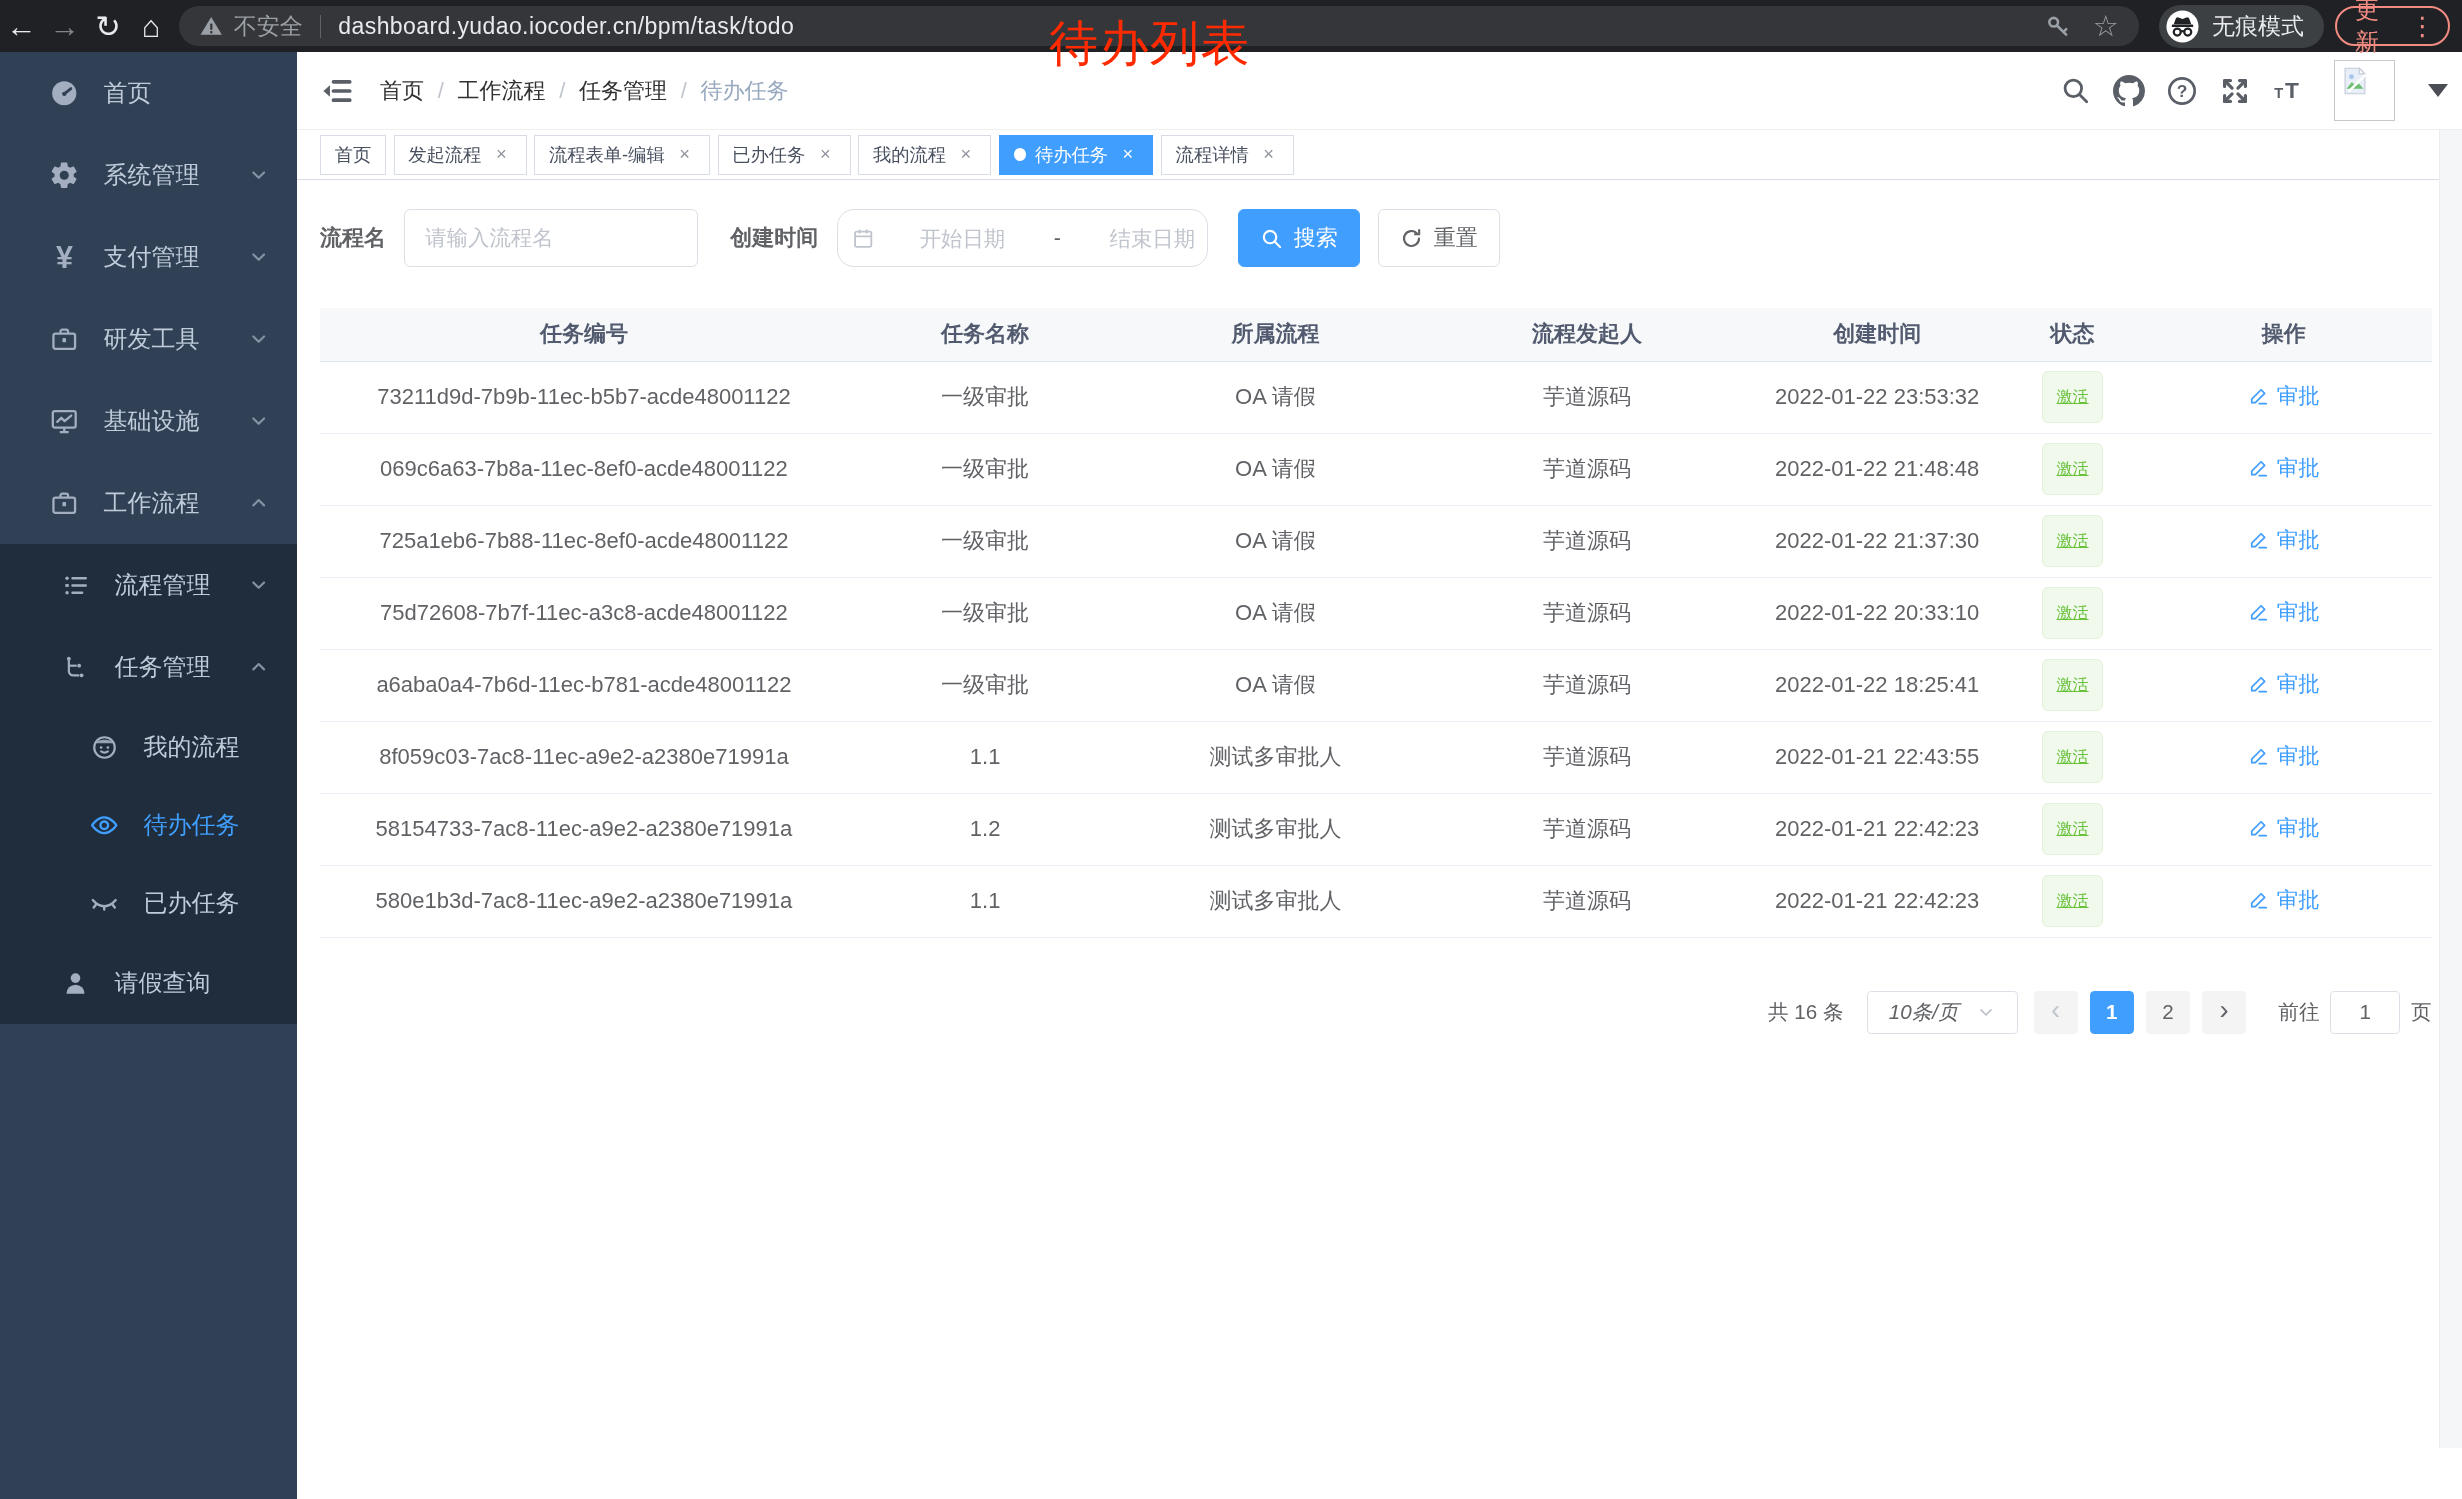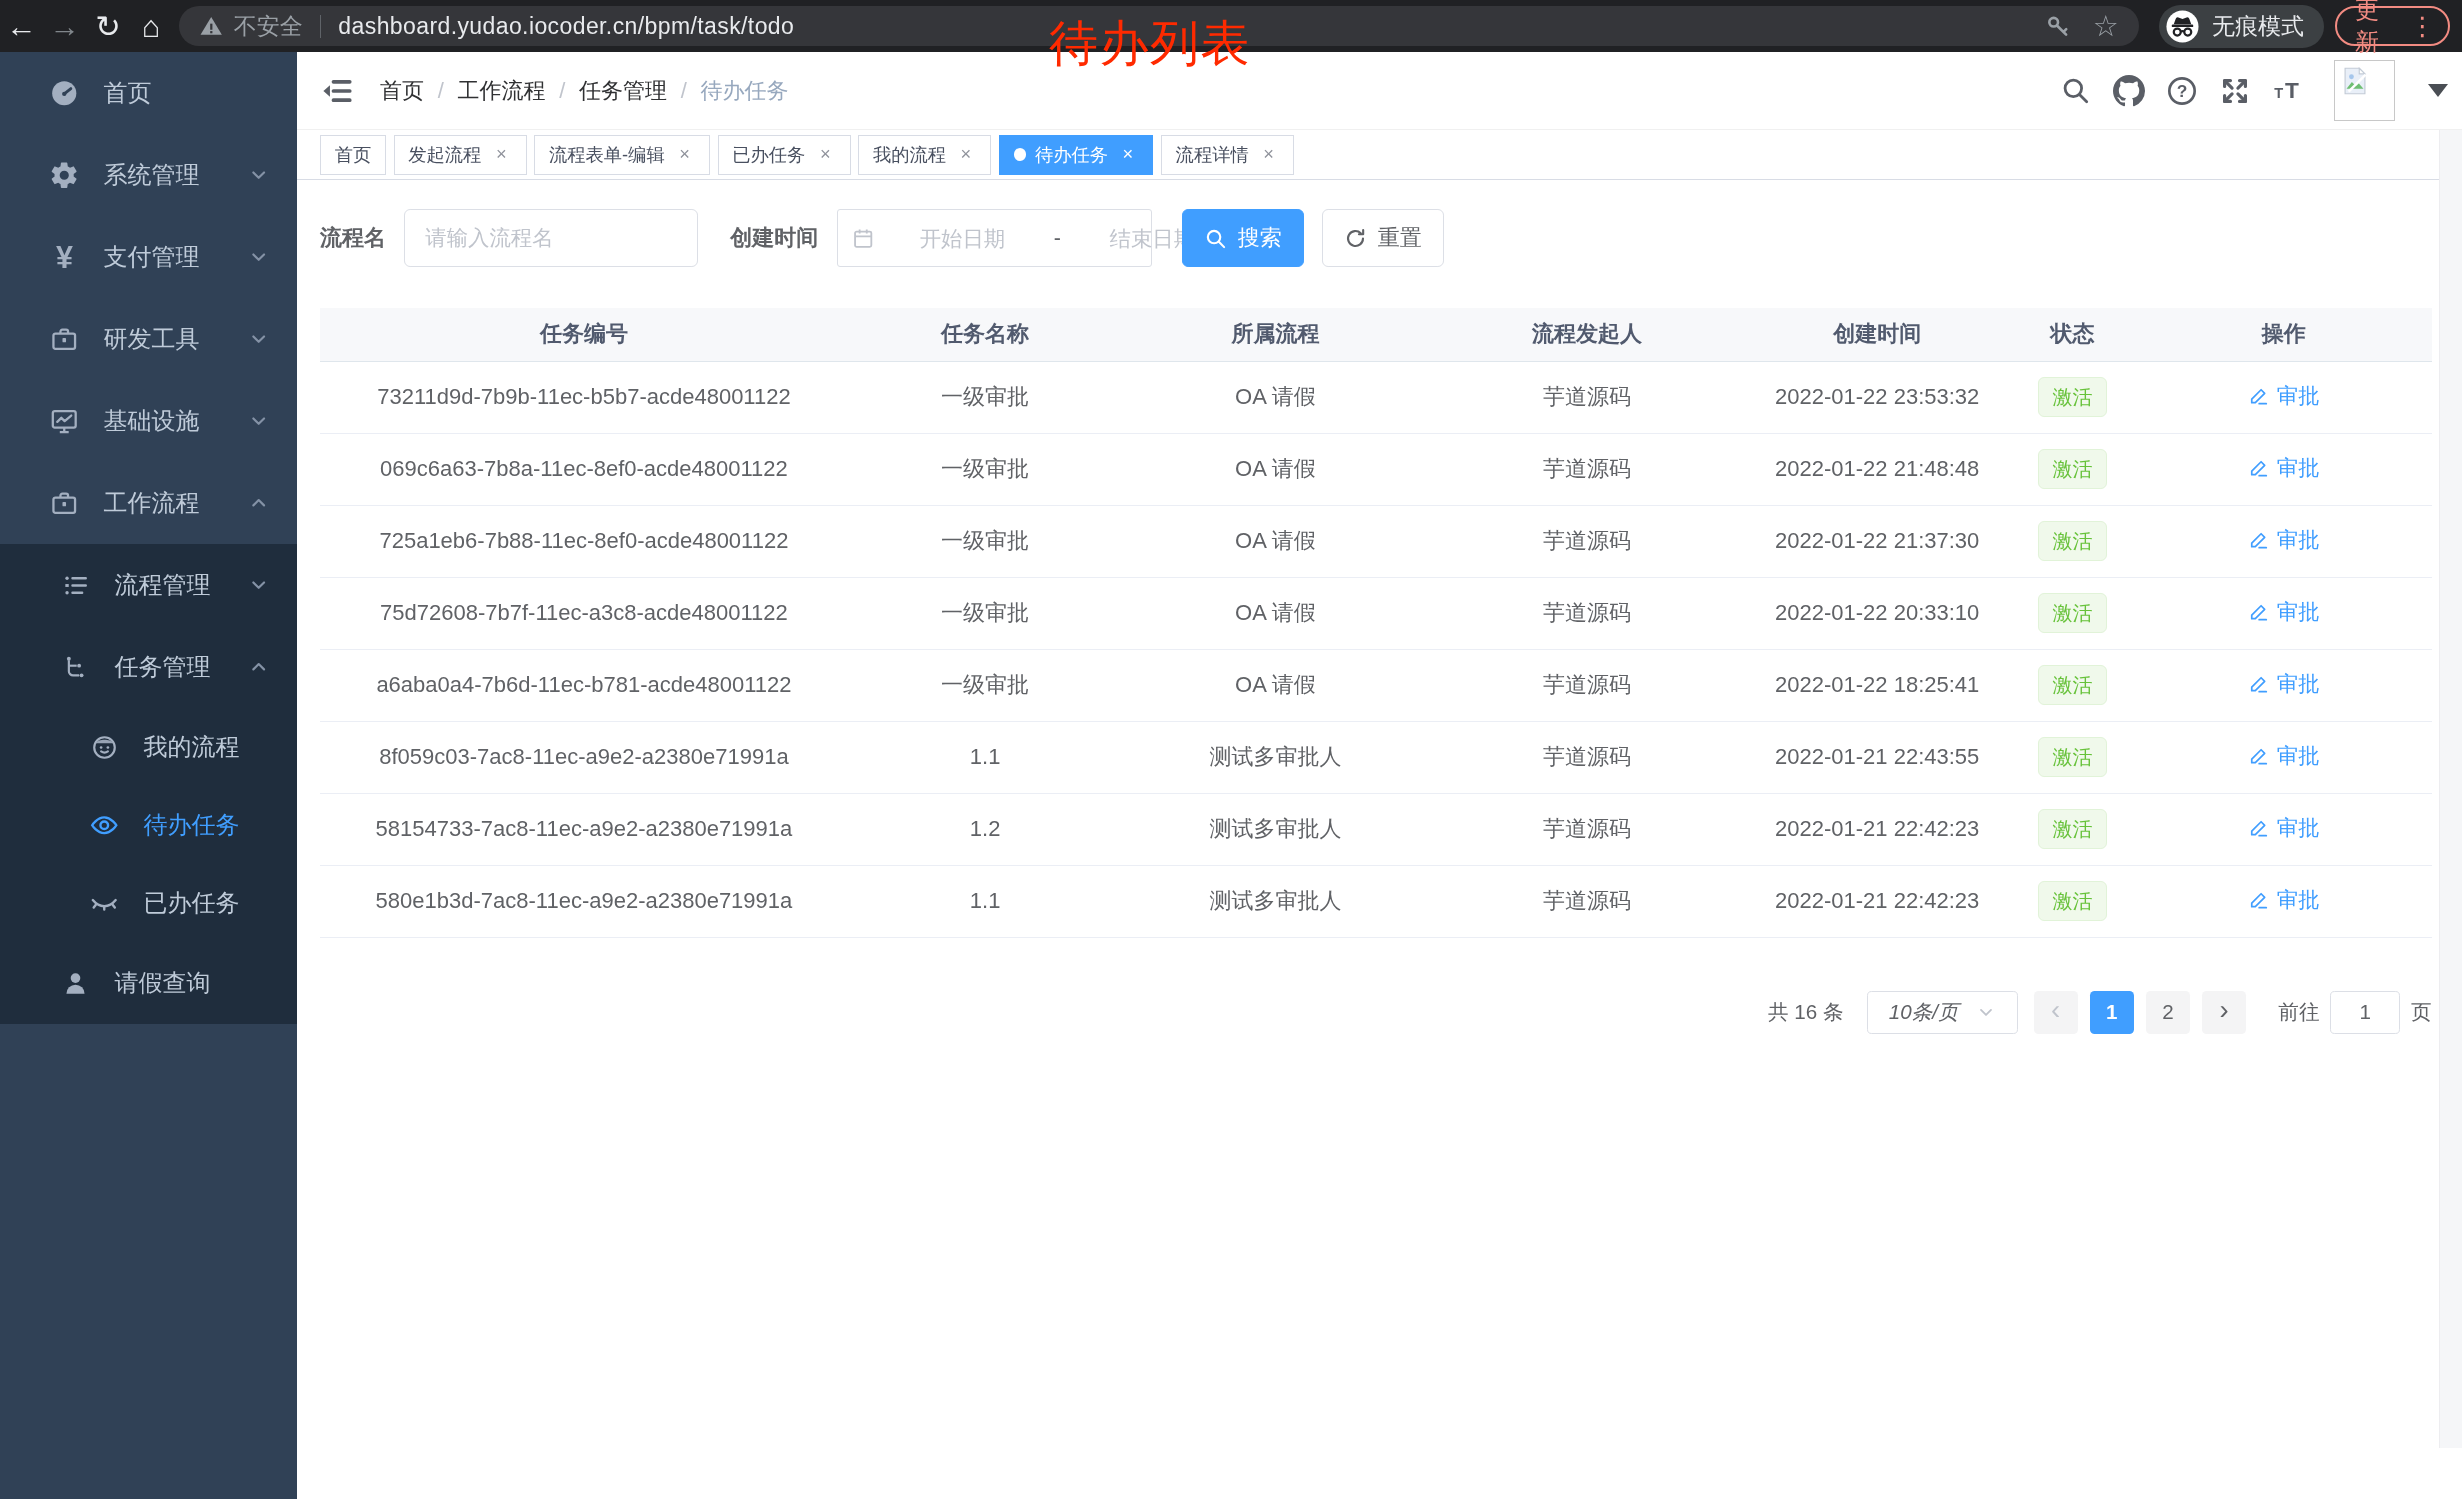--- a/index.html
+++ b/index.html
@@ -64,35 +64,35 @@
   .tag-tab.active .tab-x { color:#fff; }
   .tab-dot { width:12.2px; height:12.2px; border-radius:50%; background:#fff; }
 
   
   .content { padding:29px 30.5px 0 23px; }
   .filters { display:flex; align-items:center; }
   .f-label { font-size:22px; font-weight:bold; color:#606266; margin-right:18.3px; white-space:nowrap; }
   .f-label.second { margin-left:32px; }
   .text-input { width:294px; height:58px; border:1.5px solid #dcdfe6; border-radius:6.1px; padding:0 20px; font-size:21.4px; color:#606266; font-family:inherit; background:#fff; }
   .text-input::placeholder { color:#c0c4cc; }
-  .date-range { width:315px; height:58px; border:1.5px solid #dcdfe6; border-radius:3px; display:flex; align-items:center; padding:0 13.7px; cursor:text;gap:44px; }
+  .date-range { width:371px; height:58px; border:1.5px solid #dcdfe6; border-radius:17px; display:flex; align-items:center; padding:0 13.7px; cursor:text;gap:44px; }
   .cal-icon { width:24.4px; height:24.4px; color:#c0c4cc; flex:0 0 24.4px; }
   .date-ph { flex:1; text-align:center; font-size:21.4px; color:#c0c4cc; white-space:nowrap; }
   .range-sep { font-size:21.4px; color:#606266; padding:0 4.6px; }
   .btn { height:58px; border-radius:6.1px; display:inline-flex; align-items:center; gap:10.7px; font-size:22px; padding:0 21px; cursor:pointer; white-space:nowrap; }
   .btn-primary { background:#409eff; border:1.5px solid #409eff; color:#fff; margin-left:30.5px; }
   .btn-plain { background:#fff; border:1.5px solid #dcdfe6; color:#606266; margin-left:18.3px; }
   .btn .b-icon { width:23px; height:23px; }
 
   
   table.grid { width:100%; margin-top:41px; border-collapse:collapse; table-layout:fixed; }
   .grid col.c1{width:25%} .grid col.c2{width:13%} .grid col.c3{width:14.5%} .grid col.c4{width:15%} .grid col.c5{width:12.5%} .grid col.c6{width:6%} .grid col.c7{width:14%}
   .grid th { height:53px; background:#f7f8fa; color:#515a6e; font-size:22px; font-weight:bold; text-align:center; border-bottom:1.5px solid #dfe6ec; }
   .grid td { height:72px; font-size:22px; color:#606266; text-align:center; border-bottom:1.5px solid #ebeef5; background:#fff; white-space:nowrap; overflow:hidden; }
-  .status-tag { display:inline-flex; align-items:center; height:40px; padding:0 13.7px; background:#f0f9eb; border:1.5px solid #e1f3d8; border-radius:6.1px; color:#67c23a; font-size:20px; }
+  .status-tag { display:inline-flex; align-items:center; height:52px; padding:0 13.7px; background:#f0f9eb; border:1.5px solid #e1f3d8; border-radius:6.1px; color:#67c23a; font-size:16px;text-decoration:underline; }
   .action-link { display:inline-flex; align-items:center; gap:7.6px; color:#409eff; font-size:21.4px; cursor:pointer; }
   .action-link .b-icon { width:21.4px; height:21.4px; }
 
   
   .pagination { margin-top:53px; display:flex; align-items:center; justify-content:flex-end; font-size:20.6px; color:#606266; }
   .pg-total { margin-right:23px; white-space:nowrap; }
   .pg-size { width:151px; height:43px; border:1.5px solid #dcdfe6; border-radius:4.6px; display:flex; align-items:center; justify-content:center; gap:17px; color:#606266; cursor:pointer; margin-right:16px;font-style:italic; }
   .pg-size .chev { color:#c0c4cc; }
   .pg-btn { min-width:44px; height:43px; border-radius:4.6px; background:#f4f4f5; color:#606266; display:flex; align-items:center; justify-content:center; font-size:20.6px; margin-right:12.2px; cursor:pointer; }
   .pg-btn.nav { font-size:27.5px; padding-bottom:3.1px; }

